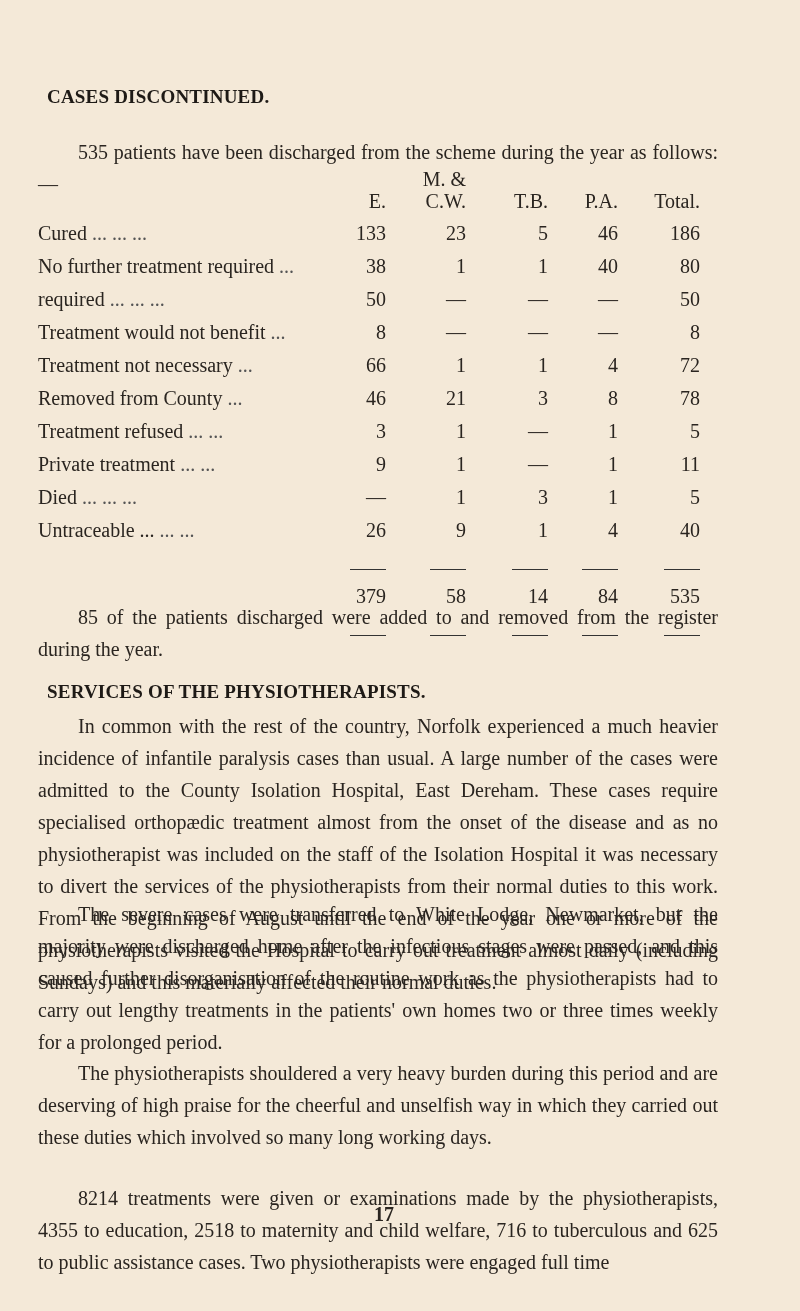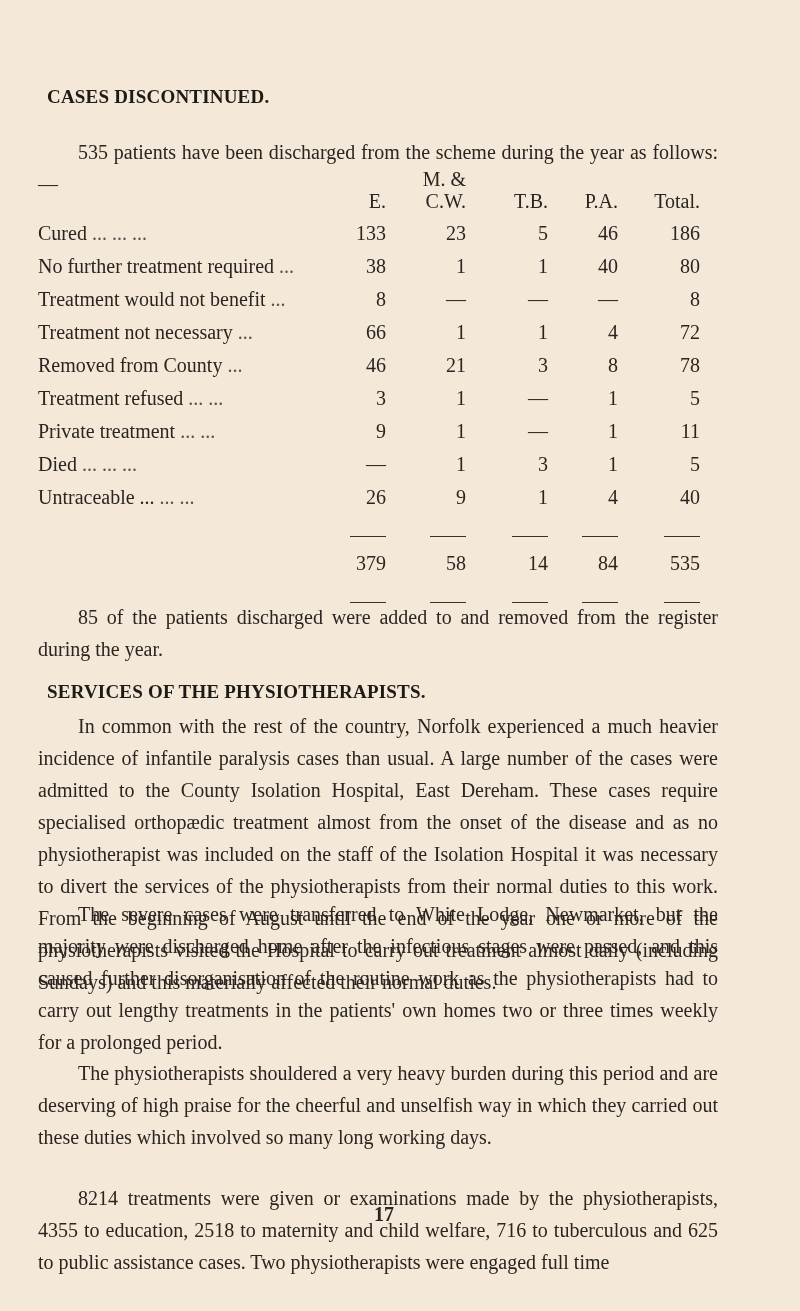--- a/index.html
+++ b/index.html
@@ -90,20 +90,28 @@
       </tr>
       <tr>
         <td class="c-label"><span>No further treatment required</span> <span class="dots">...</span></td>
         <td class="c-num">38</td>
         <td class="c-num">1</td>
         <td class="c-num">1</td>
         <td class="c-num">40</td>
         <td class="c-num">80</td>
       </tr>
       <tr>
+        <td class="c-label indent" style="height:24px;"><span>required</span> <span class="dots">...          ...          ...</span></td>
+        <td class="c-num">50</td>
+        <td class="c-num">—</td>
+        <td class="c-num">—</td>
+        <td class="c-num">—</td>
+        <td class="c-num">50</td>
+      </tr>
+      <tr>
         <td class="c-label"><span>Treatment would not benefit</span> <span class="dots">...</span></td>
         <td class="c-num">8</td>
         <td class="c-num">—</td>
         <td class="c-num">—</td>
         <td class="c-num">—</td>
         <td class="c-num">8</td>
       </tr>
       <tr>
         <td class="c-label"><span>Treatment not necessary</span> <span class="dots">...</span></td>
         <td class="c-num">66</td>

